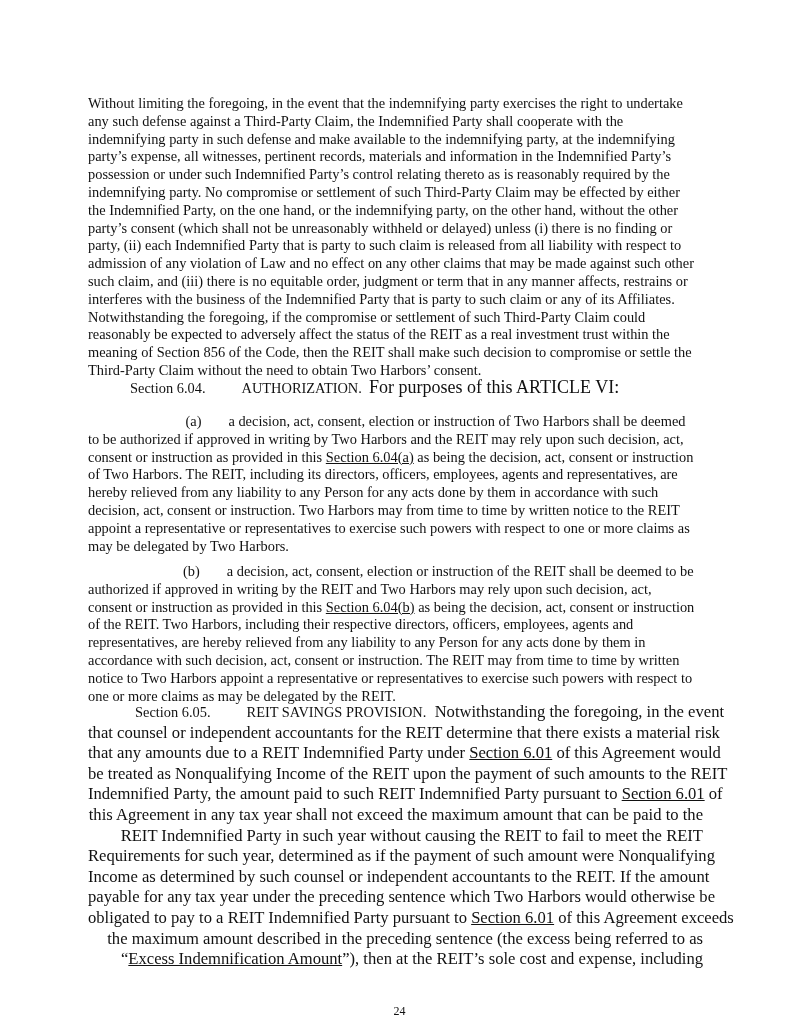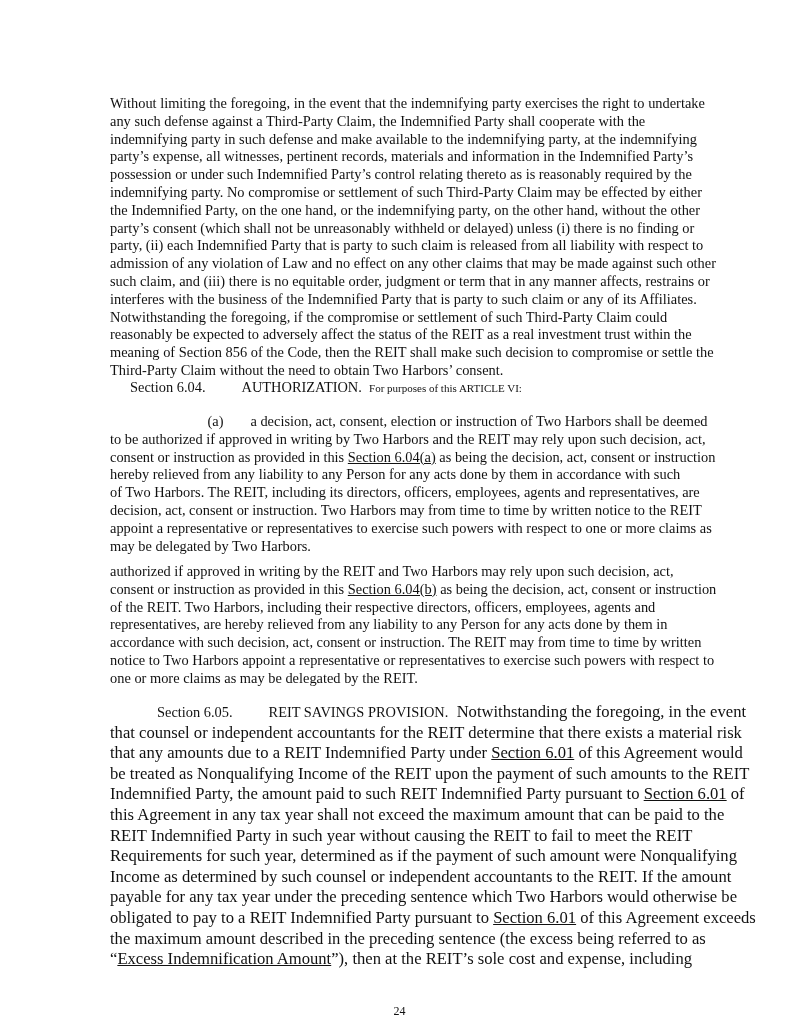--- a/index.html
+++ b/index.html
@@ -1,20 +1,20 @@
 <!DOCTYPE html>
 <html><head>
 <meta charset="utf-8">
 <style>
   html, body { margin: 0; padding: 0; background: #ffffff; }
   body { width: 799px; height: 1034px; position: relative; overflow: hidden; color: #111; }
   .page { position: absolute; left: 0; top: 0; width: 799px; height: 1034px; background: #fff; }
-  .blk { position: absolute; left: 110px; width: 600px; font-family: "Liberation Serif", serif; }
+  .blk { position: absolute; left: 88px; width: 600px; font-family: "Liberation Serif", serif; }
   .p-small { font-size: 14.4px; line-height: 17.8px; text-align: left; }
-  .p-large { font-size: 16.6px; line-height: 20.6px; }
+  .p-large { font-size: 16.6px; line-height: 20.6px; text-align: right; }
   .u { text-decoration: underline; }
   .line { white-space: nowrap; display: block; }
   .sec-head .sec-num { font-size: 14.4px; }
   .tab1 { display: inline-block; width: 37px; }
   .tab-head { display: inline-block; width: 36px; }
   .pagenum { position: absolute; top: 1004px; left: 0; width: 799px; text-align: center; font-family: "Liberation Serif", serif; font-size: 12px; }
 </style>
 </head>
 <body>
 
@@ -35,40 +35,43 @@
     <span class="line">interferes with the business of the Indemnified Party that is party to such claim or any of its Affiliates.</span>
     <span class="line">Notwithstanding the foregoing, if the compromise or settlement of such Third-Party Claim could</span>
     <span class="line">reasonably be expected to adversely affect the status of the REIT as a real investment trust within the</span>
     <span class="line">meaning of Section 856 of the Code, then the REIT shall make such decision to compromise or settle the</span>
     <span class="line">Third-Party Claim without the need to obtain Two Harbors’ consent.</span>
   </div>
 
   <div class="blk p-small" style="top:379px; left:130px;">
     <span class="line">
       <span>Section 6.04.</span><span class="tab-head"></span><span>AUTHORIZATION.</span>&nbsp;
-      <span style="font-size:11px;">For purposes of this ARTICLE VI:</span>
+      <span style="font-size:18px;">For purposes of this ARTICLE VI:</span>
     </span>
   </div>
 
   <div class="blk p-small" style="top:413px;">
     <span class="line" style="padding-left:95px;text-align:center;">
       <span>(a)</span><span class="tab1" style="width:27px;"></span><span>a decision, act, consent, election or instruction of Two Harbors shall be deemed</span>
     </span>
     <span class="line">to be authorized if approved in writing by Two Harbors and the REIT may rely upon such decision, act,</span>
     <span class="line">
       <span>consent or instruction as provided in this </span><span class="u">Section 6.04(a)</span><span> as being the decision, act, consent or instruction</span>
     </span>
+    <span class="line">of Two Harbors.  The REIT, including its directors, officers, employees, agents and representatives, are</span>
     <span class="line">hereby relieved from any liability to any Person for any acts done by them in accordance with such</span>
-    <span class="line">of Two Harbors.  The REIT, including its directors, officers, employees, agents and representatives, are</span>
     <span class="line">decision, act, consent or instruction.  Two Harbors may from time to time by written notice to the REIT</span>
     <span class="line">appoint a representative or representatives to exercise such powers with respect to one or more claims as</span>
     <span class="line">may be delegated by Two Harbors.</span>
   </div>
 
   <div class="blk p-small" style="top:563px;">
+    <span class="line" style="padding-left:95px;">
+      <span>(b)</span><span class="tab1" style="width:27px;"></span><span>a decision, act, consent, election or instruction of the REIT shall be deemed to be</span>
+    </span>
     <span class="line">authorized if approved in writing by the REIT and Two Harbors may rely upon such decision, act,</span>
     <span class="line">
       <span>consent or instruction as provided in this </span><span class="u">Section 6.04(b)</span><span> as being the decision, act, consent or instruction</span>
     </span>
     <span class="line">of the REIT.  Two Harbors, including their respective directors, officers, employees, agents and</span>
     <span class="line">representatives, are hereby relieved from any liability to any Person for any acts done by them in</span>
     <span class="line">accordance with such decision, act, consent or instruction. The REIT may from time to time by written</span>
     <span class="line">notice to Two Harbors appoint a representative or representatives to exercise such powers with respect to</span>
     <span class="line">one or more claims as may be delegated by the REIT.</span>
   </div>

